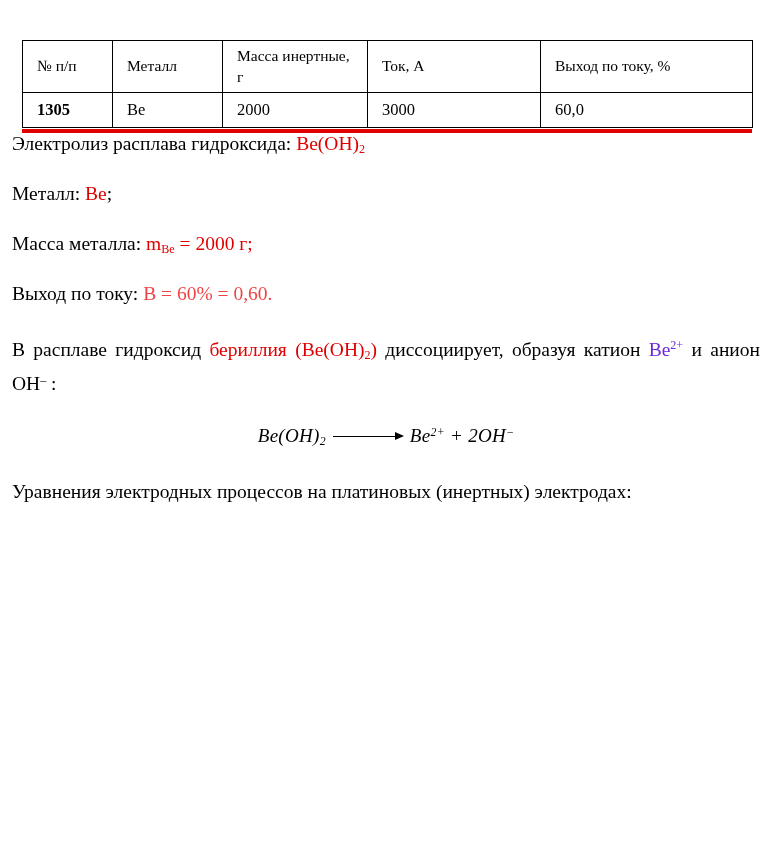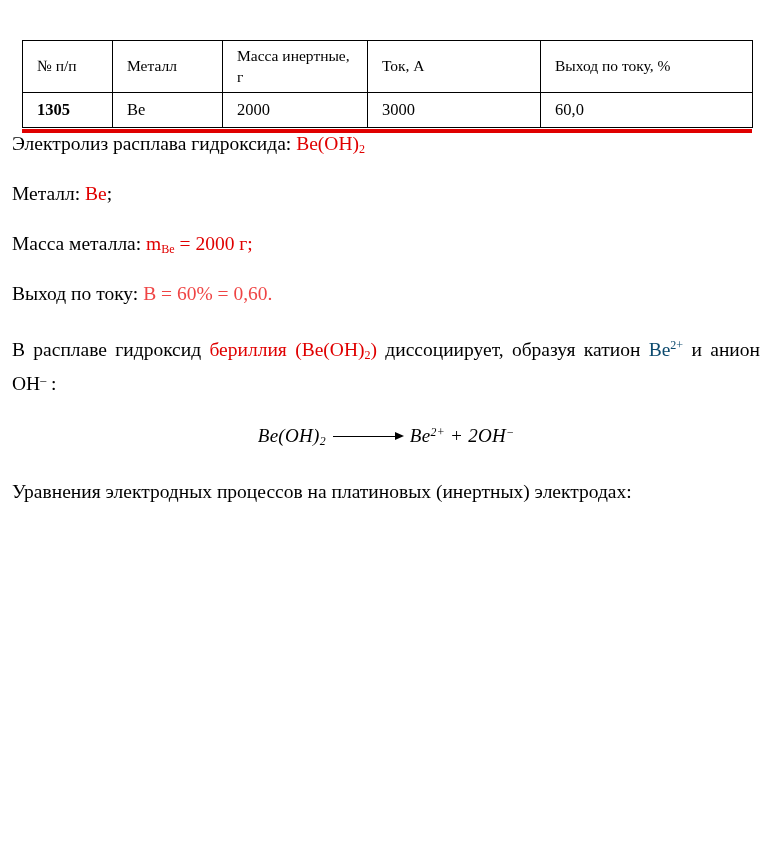--- a/index.html
+++ b/index.html
@@ -100,19 +100,19 @@
   <p class="line"><span>Электролиз расплава гидроксида: </span><span class="red" style="color: rgb(224, 0, 0);"><span>Be(OH)</span><sub>2</sub></span></p>
 
 
   <p class="line"><span>Металл: </span><span class="red" style="color: rgb(224, 0, 0);">Be</span><span>;</span></p>
 
   <p class="line"><span>Масса металла: </span><span class="red" style="color: rgb(224, 0, 0);"><span>m</span><sub>Be</sub><span> = 2000 г;</span></span></p>
 
 
   <p class="line"><span>Выход по току: </span><span class="red" style="color: #ef4444;">В = 60% = 0,60.</span></p>
 
-  <p class="para"><span>В расплаве гидроксид </span><span class="red" style="color: rgb(224, 0, 0);"><span>бериллия (Be(OH)</span><sub>2</sub><span>)</span></span><span> диссоциирует, образуя катион </span><span class="red" style="color: #0c4a6e;"><span>Be</span><sup>2+</sup></span><span> и анион ОН</span><sup>–</sup><span> :</span></p>
+  <p class="para"><span>В расплаве гидроксид </span><span class="red" style="color: rgb(224, 0, 0);"><span>бериллия (Be(OH)</span><sub>2</sub><span>)</span></span><span> диссоциирует, образуя катион </span><span class="red" style="color: #6d28d9;"><span>Be</span><sup>2+</sup></span><span> и анион ОН</span><sup>–</sup><span> :</span></p>
 
   <div class="equation"><span><span>Be(OH)</span><sub>2</sub></span><span class="arrow"></span><span><span>Be</span><sup>2+</sup> <span>+ </span><span>2OH</span><sup>−</sup></span></div>
 
   <p class="cut">Уравнения электродных процессов на платиновых (инертных) электродах:</p>
 
 </div>
 
 </body></html>

